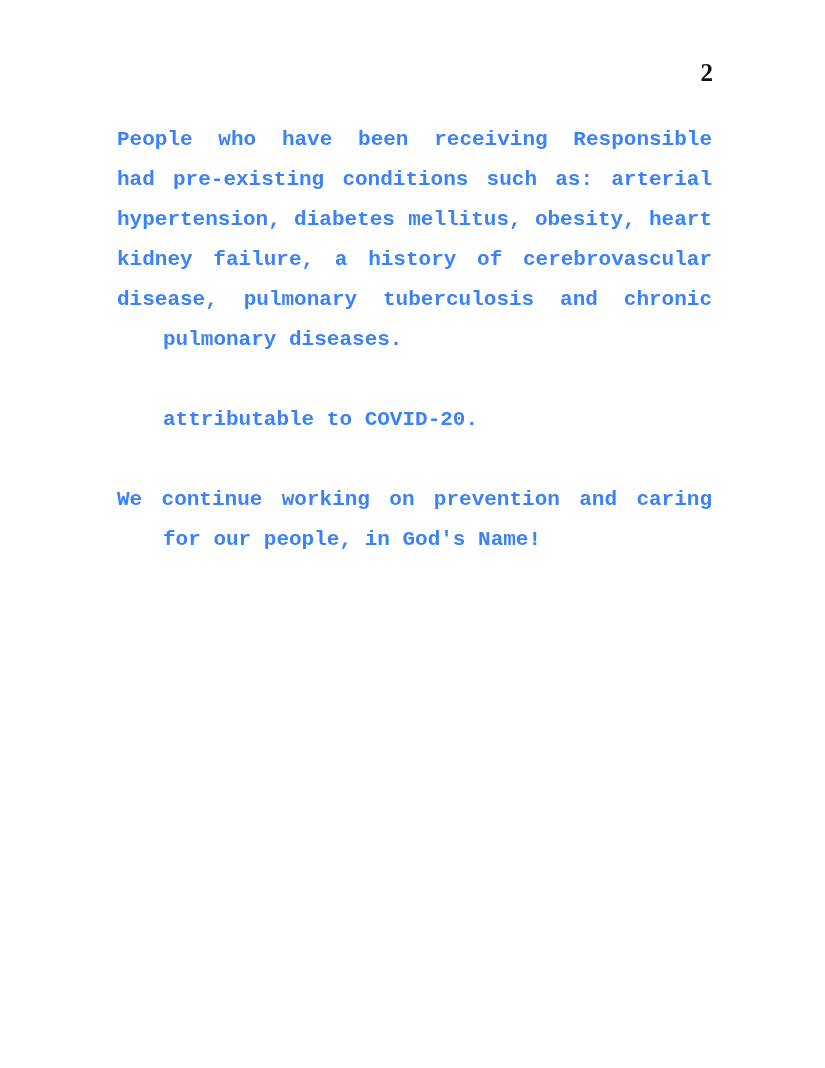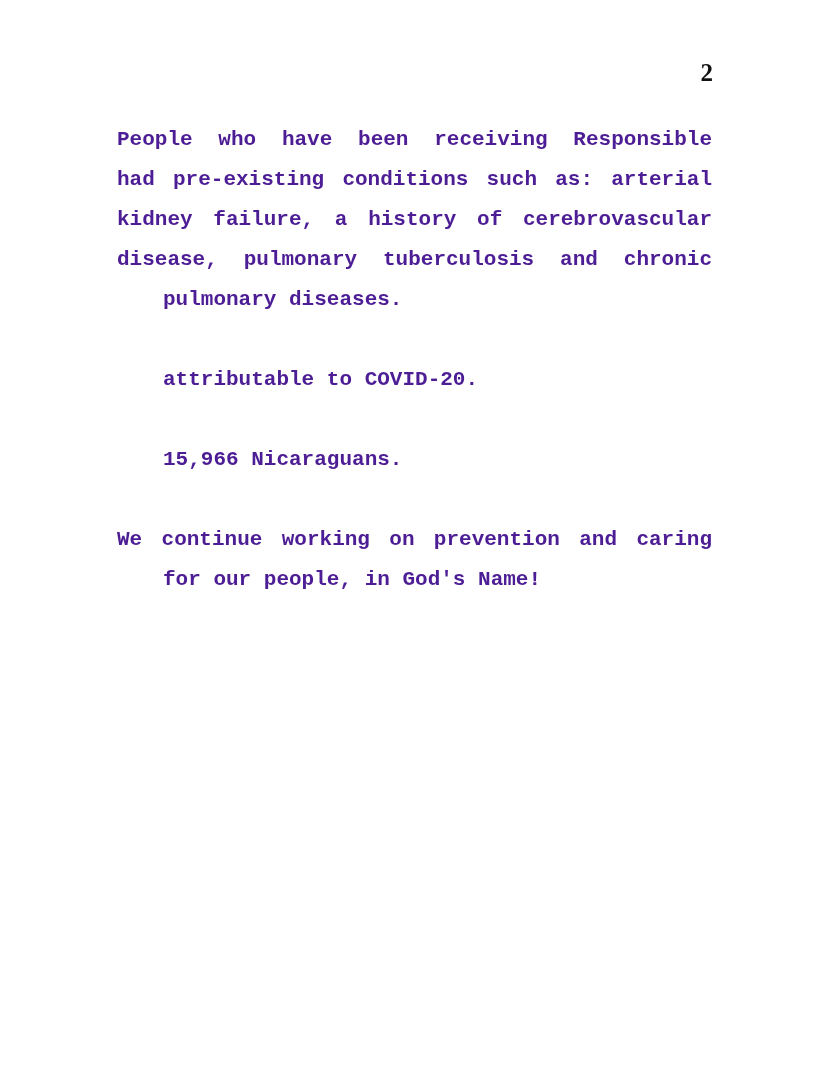--- a/index.html
+++ b/index.html
@@ -26,21 +26,21 @@
   }
   .document-body {
     position: absolute;
     left: 117px;
     top: 120px;
     width: 595px;
     font-family: "Liberation Mono", "DejaVu Sans Mono", monospace;
     font-weight: 700;
     font-size: 21px;
     line-height: 40px;
-    color: #4c1d95;
+    color: #3b82f6;
   }
   .paragraph {
     margin: 0 0 40px 0;
     padding: 0;
   }
   .text-line {
     text-align: justify;
     text-align-last: justify;
   }
   .text-line:last-child {
@@ -53,31 +53,31 @@
 
 <div class="page">
 
   <div class="page-number">2</div>
 
   <div class="document-body">
 
     <div class="paragraph">
       <div class="text-line">People who have been receiving Responsible</div>
       <div class="text-line">had pre-existing conditions such as: arterial</div>
+      <div class="text-line">hypertension, diabetes mellitus, obesity, heart</div>
       <div class="text-line">kidney failure, a history of cerebrovascular</div>
       <div class="text-line">disease, pulmonary tuberculosis and chronic</div>
       <div class="text-line">pulmonary diseases.</div>
     </div>
 
     <div class="paragraph">
       <div class="text-line">attributable to COVID-20.</div>
     </div>
 
     <div class="paragraph">
-      <div class="text-line">15,966 Nicaraguans.</div>
     </div>
 
     <div class="paragraph">
       <div class="text-line">We continue working on prevention and caring</div>
       <div class="text-line">for our people, in God's Name!</div>
     </div>
 
   </div>
 </div>
 

